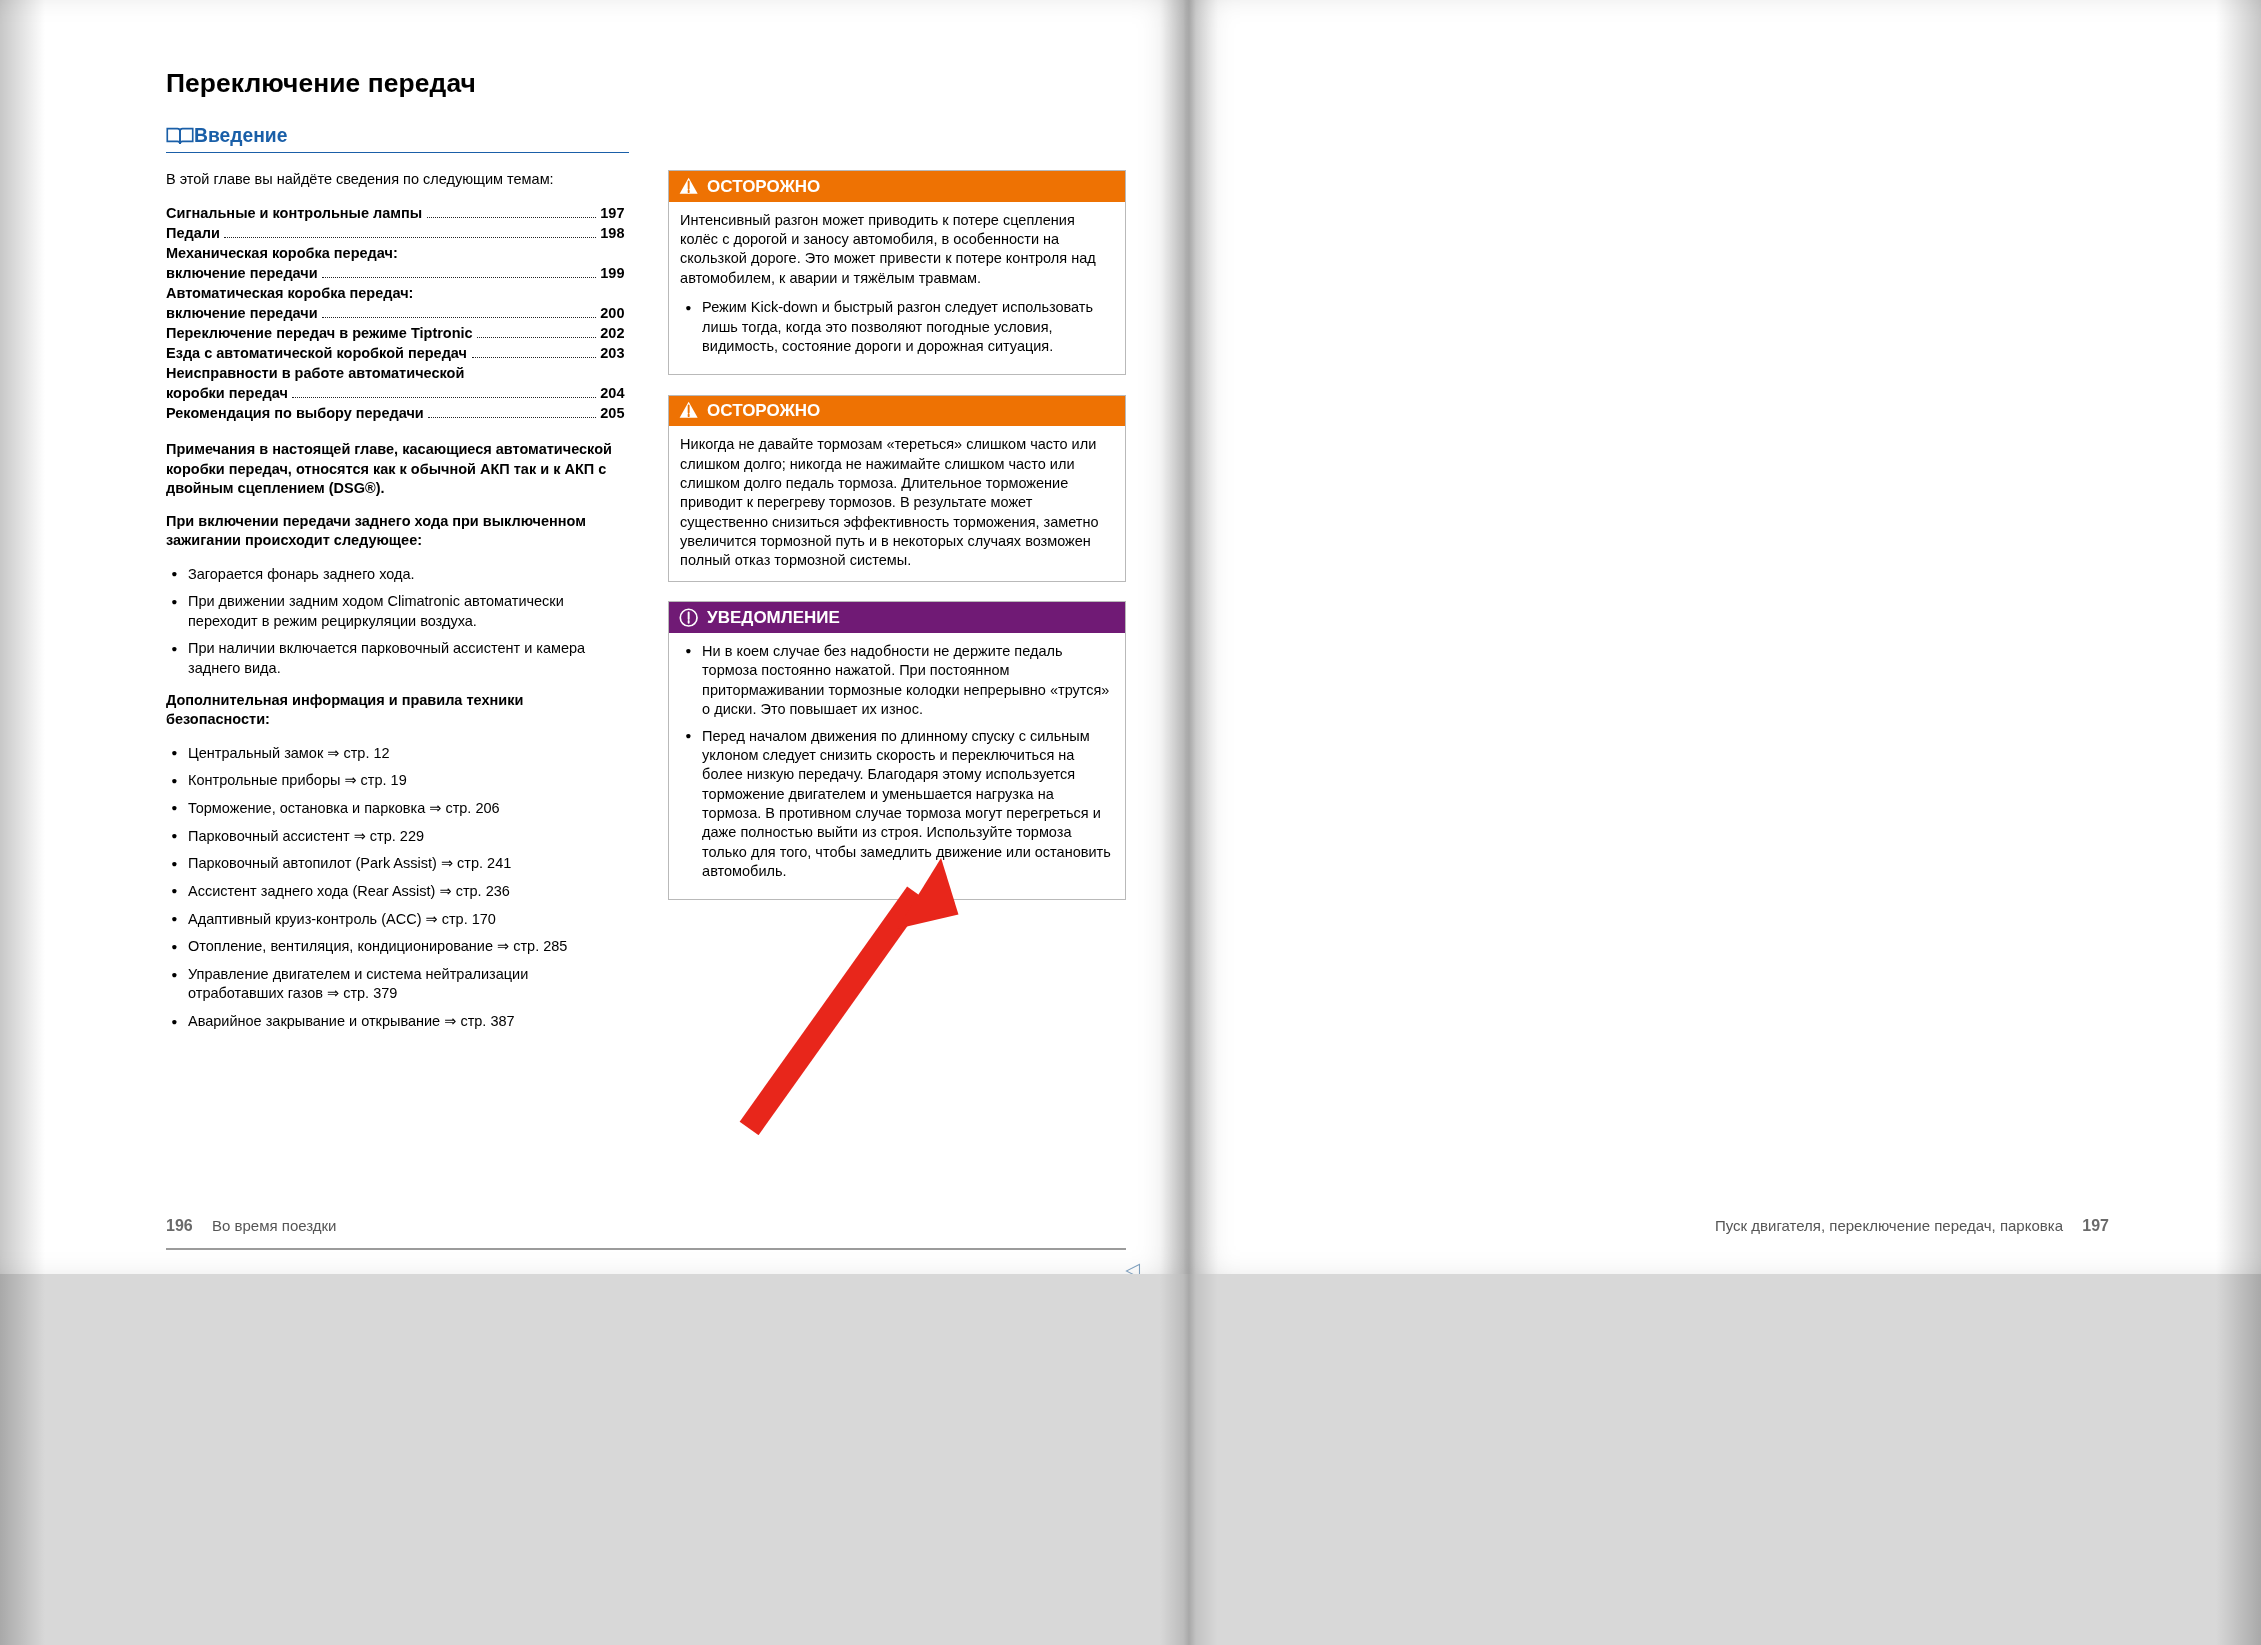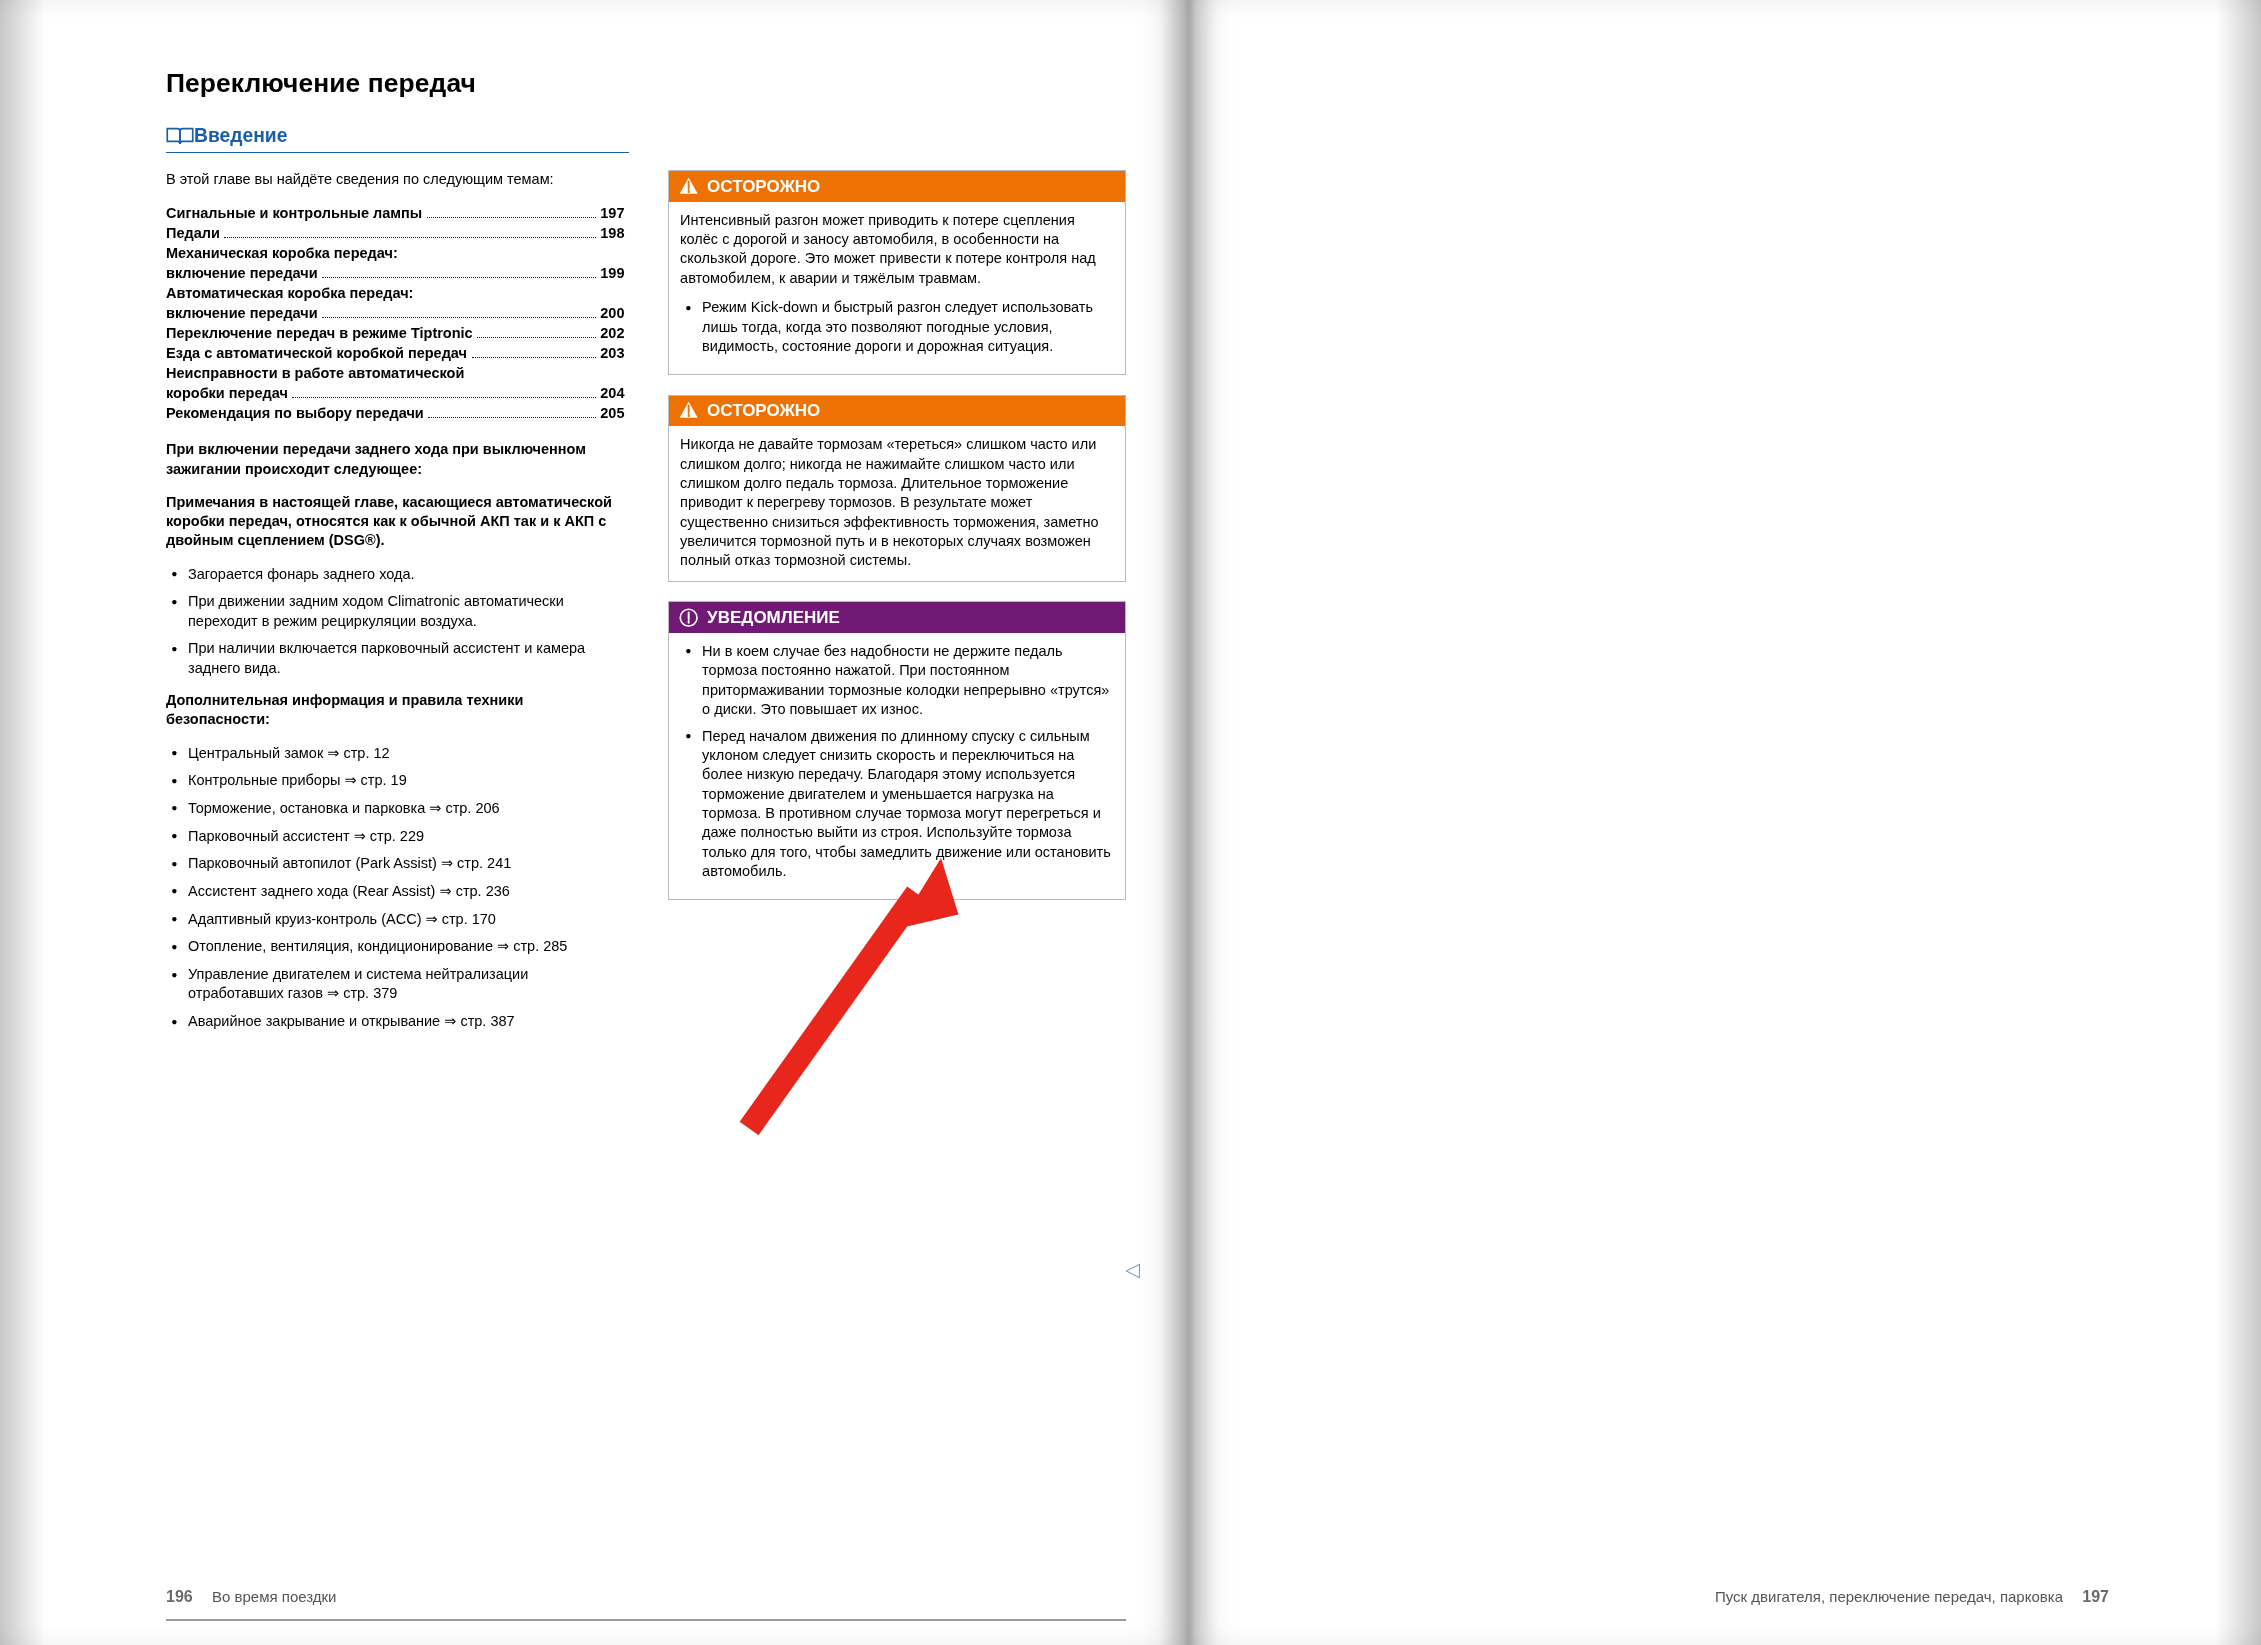--- a/index.html
+++ b/index.html
@@ -3,21 +3,21 @@
 <meta charset="utf-8">
 <style>
   html,body{margin:0;padding:0;}
   body{
     width:2261px;height:1645px;
     background:#e9e9e9;
     font-family:"Liberation Sans", sans-serif;
     overflow:hidden;
   }
   .spread{position:relative;width:2261px;height:1645px;background:#d8d8d8;}
-  .page{position:absolute;top:0;background:#ffffff;height:1645px;overflow:hidden;}
+  .page{position:absolute;top:0;background:#ffffff;height:1274px;overflow:hidden;}
   .page.left{left:0;width:1186px;box-shadow:inset -26px 0 39px -19.3px rgba(0,0,0,.28);}
   .page.right{left:1186px;width:1075px;box-shadow:inset 26px 0 39px -19.3px rgba(0,0,0,.28);}
   .gutter{position:absolute;left:1160px;top:0;width:58px;height:1645px;
     background:linear-gradient(90deg,rgba(0,0,0,0) 0%,rgba(0,0,0,.13) 40%,rgba(0,0,0,.22) 50%,rgba(0,0,0,.10) 62%,rgba(0,0,0,0) 100%);}
   .edge-l{position:absolute;left:0;top:0;width:45px;height:1645px;background:linear-gradient(90deg,rgba(0,0,0,.22),rgba(0,0,0,0));}
   .edge-r{position:absolute;right:0;top:0;width:45px;height:1645px;background:linear-gradient(270deg,rgba(0,0,0,.22),rgba(0,0,0,0));}
 
   
   .l-content{position:absolute;left:166px;top:68px;width:960px;}
   h1.title{font-size:26.4px;font-weight:bold;color:#000;margin:0 0 26px 0;letter-spacing:0.1px;}
@@ -126,22 +126,22 @@
                 <span class="dots"></span>
                 <span class="pg">204</span>
               </div>
             <div class="toc-row">
                 <span class="lbl">Рекомендация по выбору передачи</span>
                 <span class="dots"></span>
                 <span class="pg">205</span>
               </div>
           </div>
 
+          <p class="para-bold">Примечания в настоящей главе, касающиеся автоматической коробки передач, относятся как к обычной АКП так и к АКП с двойным сцеплением (DSG®).</p>
           <p class="para-bold">При включении передачи заднего хода при выключенном зажигании происходит следующее:</p>
-          <p class="para-bold">Примечания в настоящей главе, касающиеся автоматической коробки передач, относятся как к обычной АКП так и к АКП с двойным сцеплением (DSG®).</p>
 
           <ul class="bul">
             <li>Загорается фонарь заднего хода.</li>
             <li>При движении задним ходом Climatronic автоматически переходит в режим рециркуляции воздуха.</li>
             <li>При наличии включается парковочный ассистент и камера заднего вида.</li>
           </ul>
 
           <p class="h-bold">Дополнительная информация и правила техники безопасности:</p>
 
           <ul class="bul">

